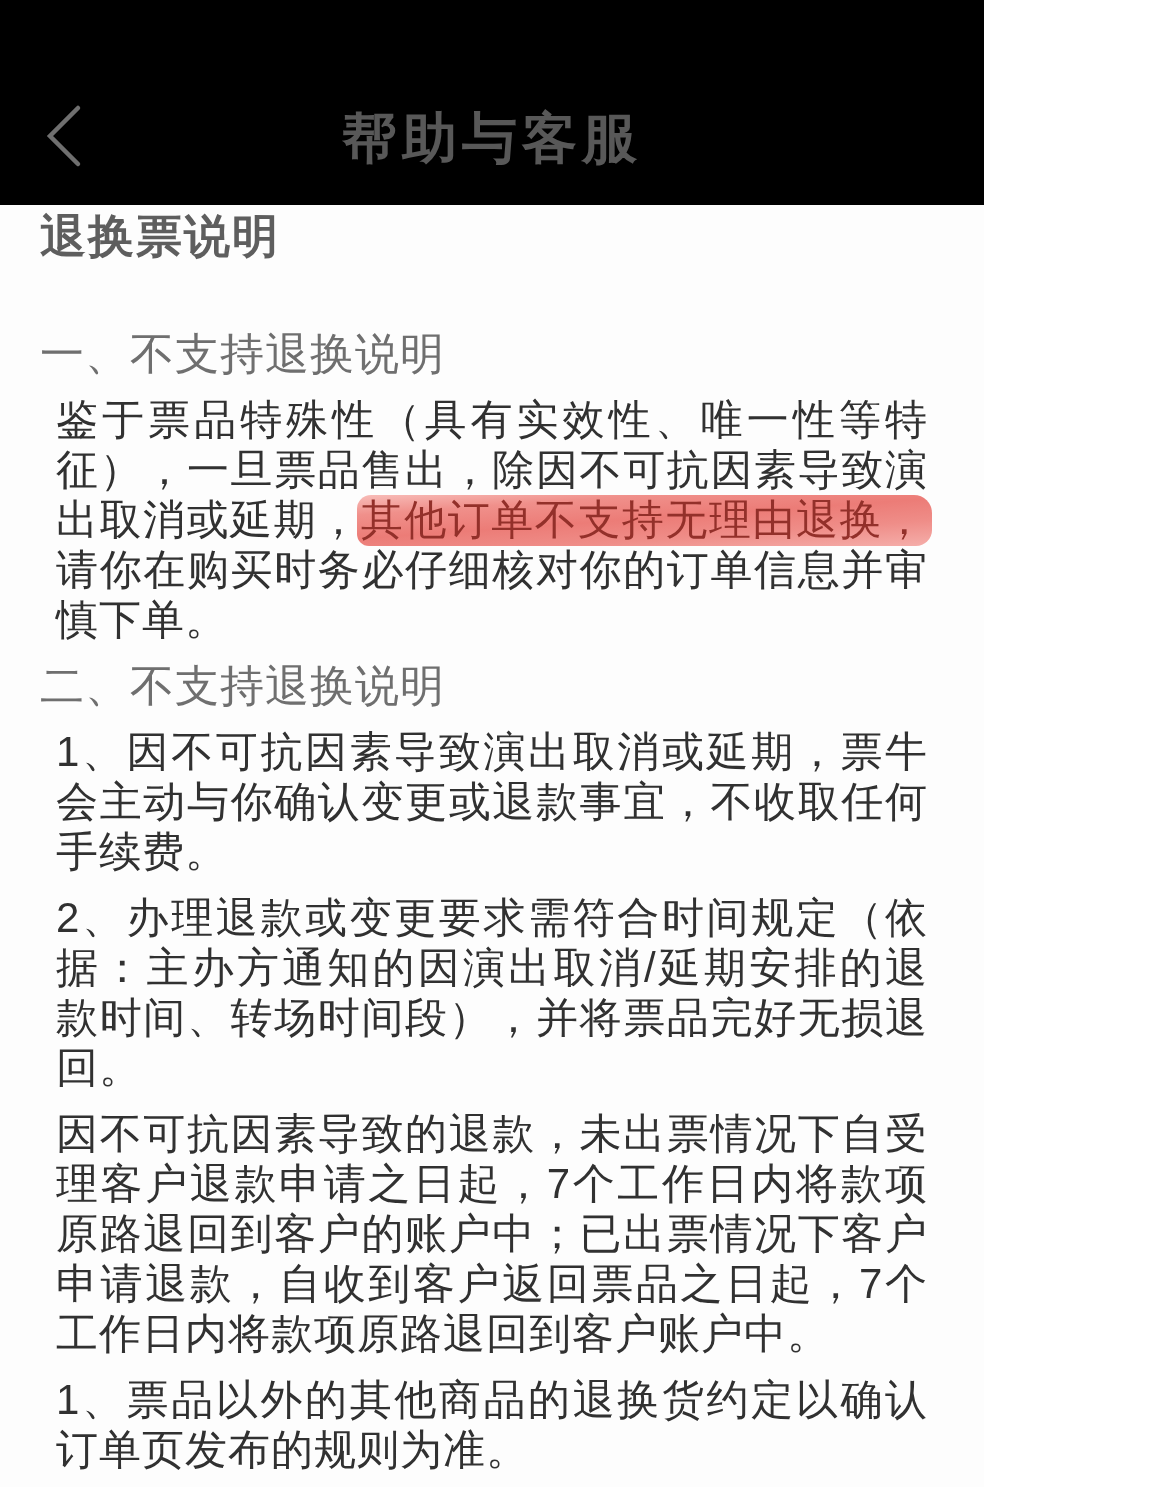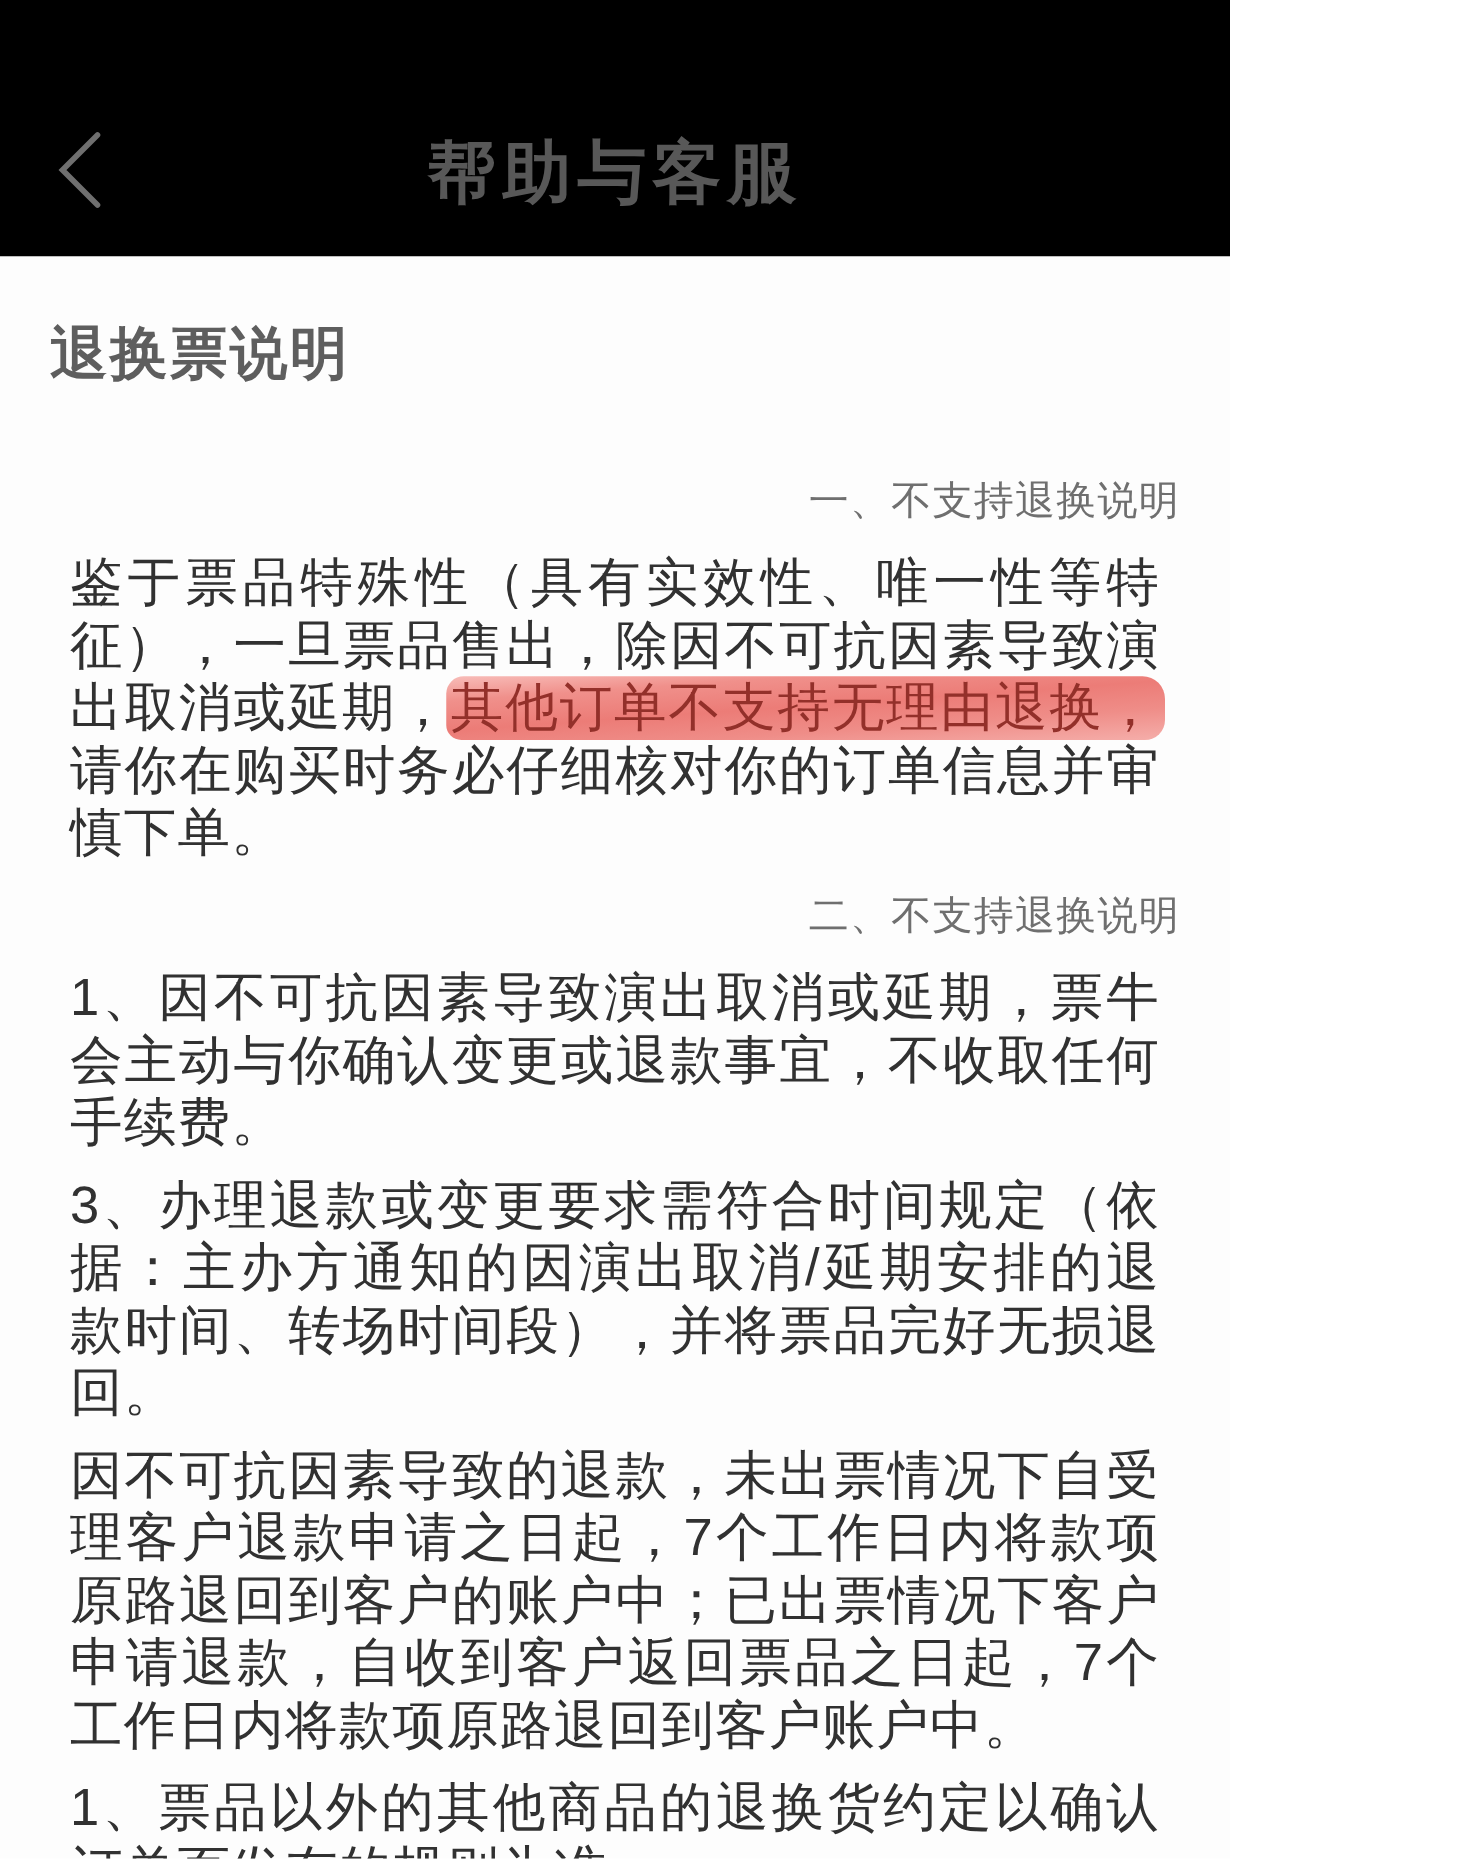--- a/index.html
+++ b/index.html
@@ -44,38 +44,36 @@
     cursor: pointer;
   }
   
   .doc {
     box-sizing: border-box;
     padding: 0 40px;
     color: #333333;
   }
   .doc-title {
     margin: 0;
-    padding-top: 46px;
     font-size: 46px;
     font-weight: 700;
     color: #5e5e5e;
     line-height: 62px;
     letter-spacing: 2px;
   }
   .doc-body {
     margin-top: 62px;
   }
   .section-heading {
     margin: 0;
-    font-size: 32px;
+    font-size: 44px;
     font-weight: 400;
     color: #6f6f6f;
     line-height: 50px;
     letter-spacing: 1px;
-    text-align: right;
   }
   .para {
     margin: 16px;
     font-size: 42px;
     font-weight: 400;
     color: #313131;
     line-height: 50px;
     letter-spacing: 1px;
     text-align: justify;
   }
@@ -111,19 +109,19 @@
     <div class="appbar-title">帮助与客服</div>
   </header>
 
   <main class="doc">
     <h1 class="doc-title">退换票说明</h1>
     <div class="doc-body" id="doc-body">
         <h2 class="section-heading">一、不支持退换说明</h2>
         <p class="para"><span>鉴于票品特殊性（具有实效性、唯一性等特征），一旦票品售出，除因不可抗因素导致演出取消或延期，</span><span class="hl">其他订单不支持无理由退换，</span><span>请你在购买时务必仔细核对你的订单信息并审慎下单。</span></p>
         <h2 class="section-heading">二、不支持退换说明</h2>
         <p class="para"><span>1、因不可抗因素导致演出取消或延期，票牛会主动与你确认变更或退款事宜，不收取任何手续费。</span></p>
-        <p class="para"><span>3、办理退款或变更要求需符合时间规定（依据：主办方通知的因演出取消/延期安排的退款时间、转场时间段），并将票品完好无损退回。</span></p>
+        <p class="para"><span>2、办理退款或变更要求需符合时间规定（依据：主办方通知的因演出取消/延期安排的退款时间、转场时间段），并将票品完好无损退回。</span></p>
         <p class="para"><span>因不可抗因素导致的退款，未出票情况下自受理客户退款申请之日起，7个工作日内将款项原路退回到客户的账户中；已出票情况下客户申请退款，自收到客户返回票品之日起，7个工作日内将款项原路退回到客户账户中。</span></p>
         <p class="para"><span>1、票品以外的其他商品的退换货约定以确认订单页发布的规则为准。</span></p>
       </div>
   </main>
 
 </div>
 
 </body></html>

